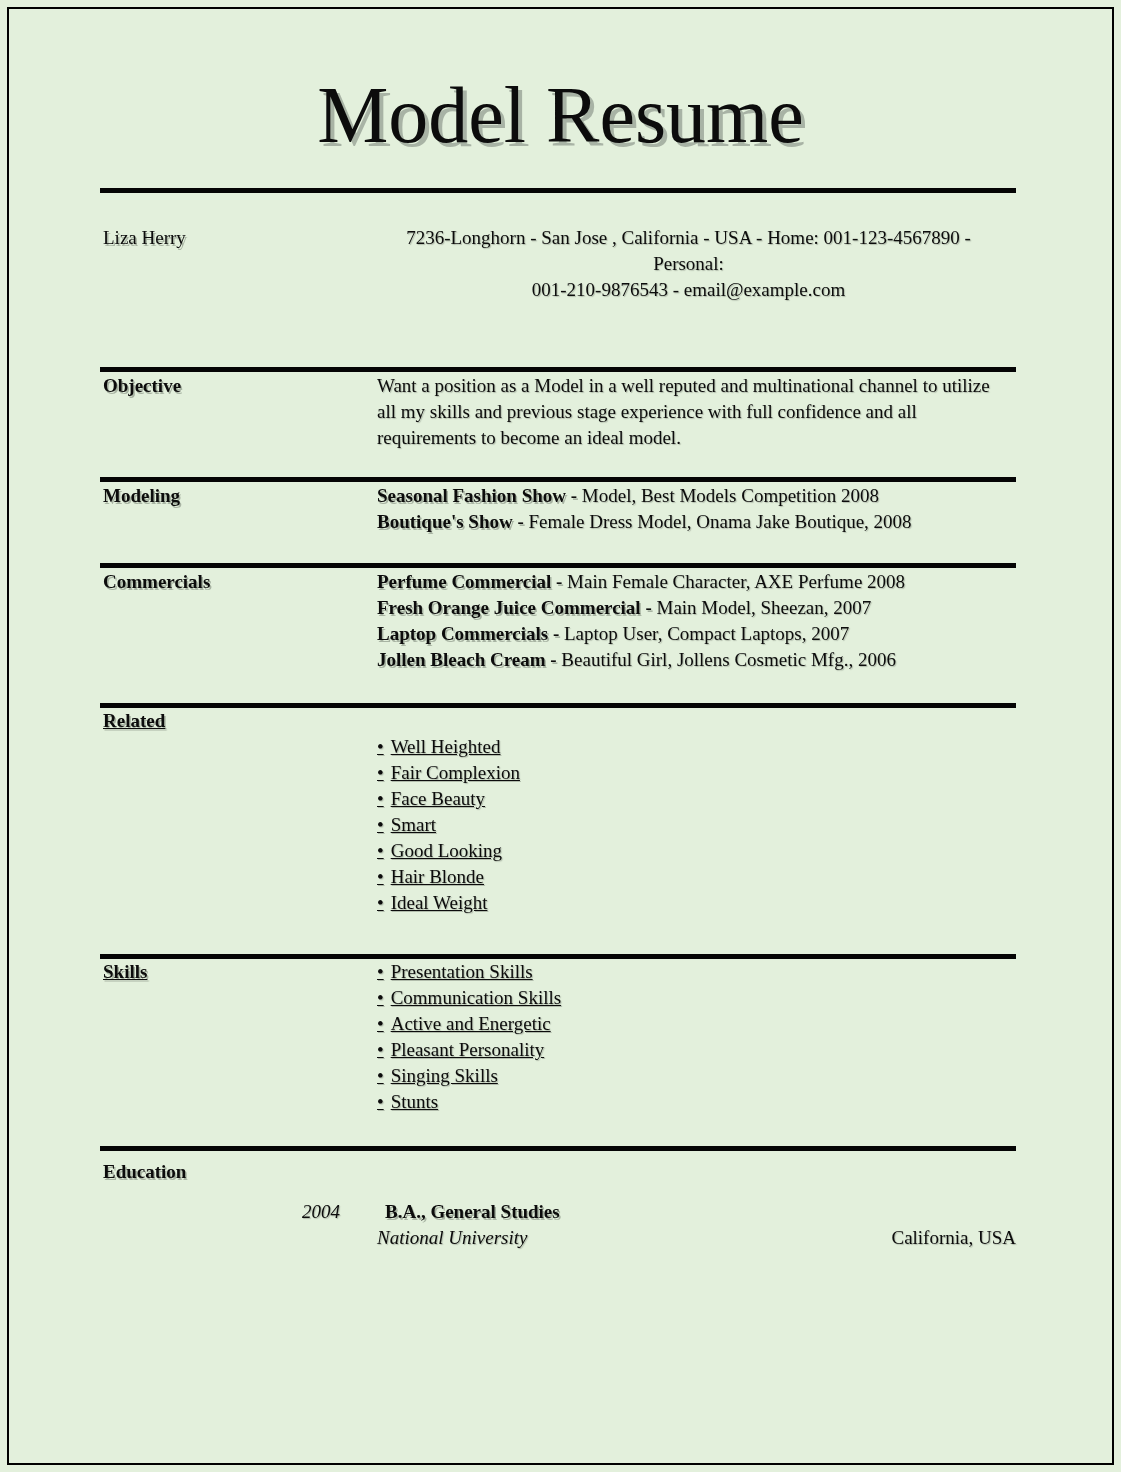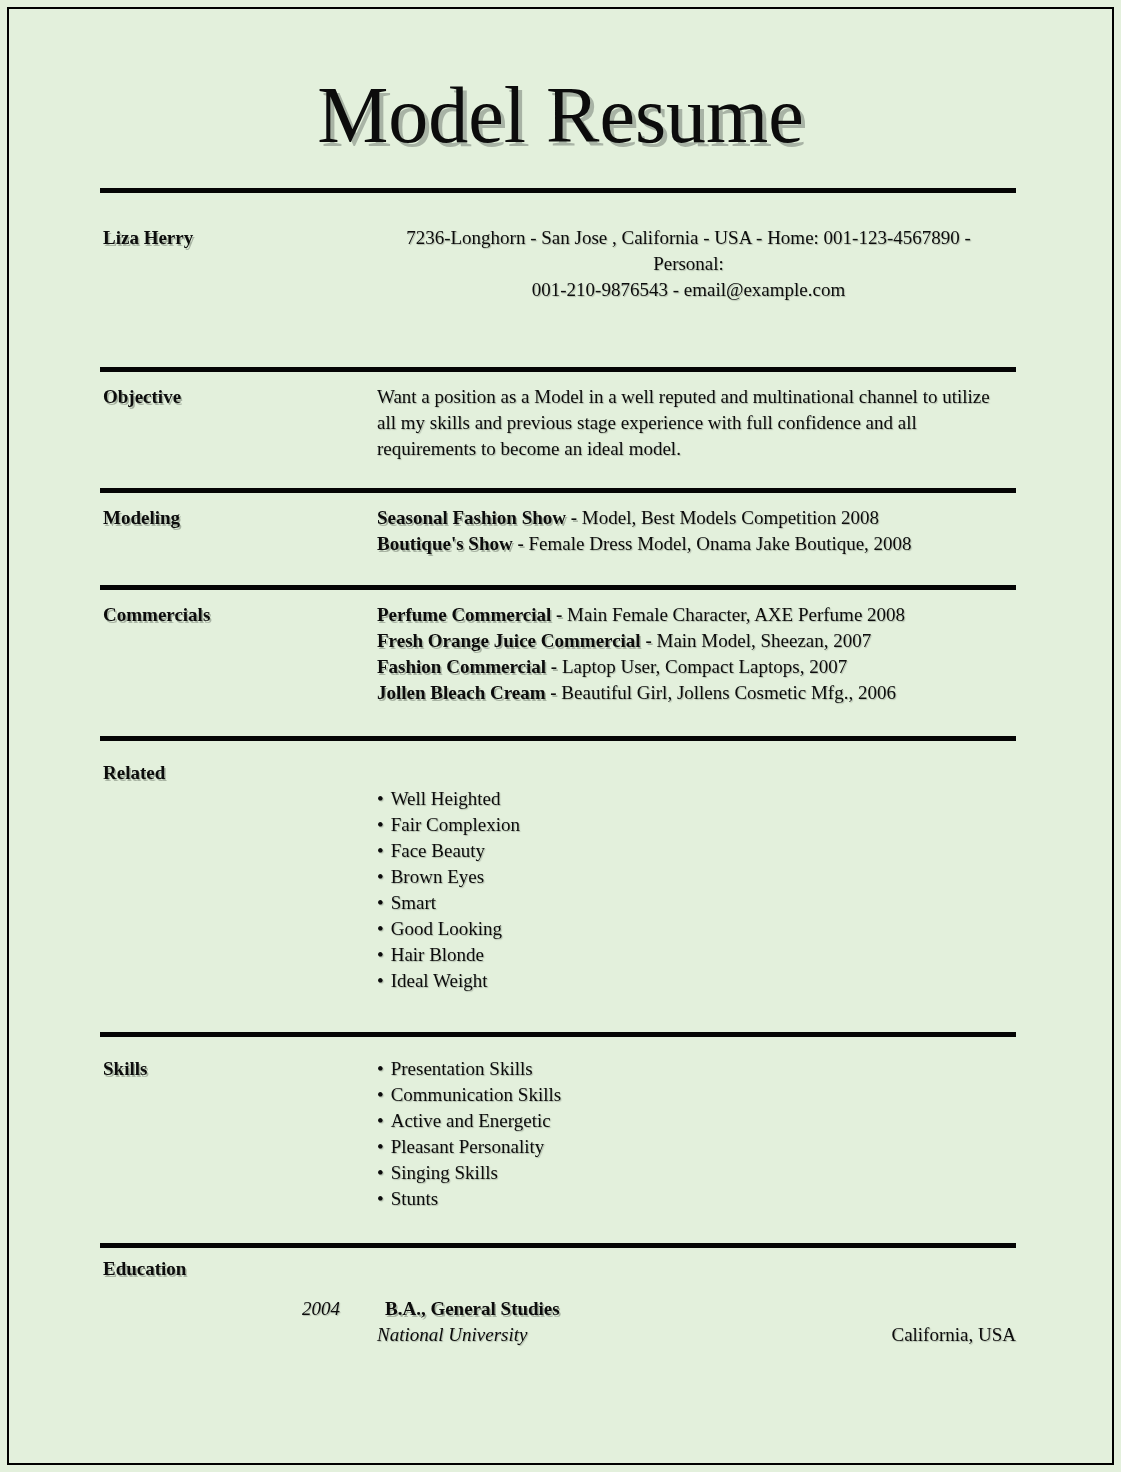--- a/index.html
+++ b/index.html
@@ -45,38 +45,38 @@
   
   .header-row {
     display: flex;
     margin-top: 32px;
     font-size: 19px;
     line-height: 26px;
   }
   .name {
     width: 277px;
     flex-shrink: 0;
-    font-weight: bold;
+    font-weight: normal;
     padding-left: 3px;
     box-sizing: border-box;
     text-shadow: 1.5px 1.5px 0 rgba(110,120,105,0.5);
   }
   .contact {
     flex: 1;
     text-align: center;
     padding-right: 16px;
   }
   
   .section-body {
     display: flex;
     font-size: 19px;
     line-height: 26px;
   }
-  .pt12 { padding-top: 12px; }
-  .pt8  { padding-top: 19px; }
+  .pt12 { padding-top: 1px; }
+  .pt8  { padding-top: 0; text-decoration: underline; }
   .pb26 { padding-bottom: 26px; }
   .pb28 { padding-bottom: 28px; }
   .pb30 { padding-bottom: 30px; }
   .pb38 { padding-bottom: 38px; }
   .pb31 { padding-bottom: 31px; }
   .label-col {
     width: 277px;
     flex-shrink: 0;
     font-weight: bold;
     padding-left: 3px;
@@ -172,40 +172,39 @@
       <div class="content-col">
         <div class="entry-line">
           <span class="entry-title">Perfume Commercial -</span>
           <span class="entry-detail">Main Female Character, AXE Perfume 2008</span>
         </div>
         <div class="entry-line">
           <span class="entry-title">Fresh Orange Juice Commercial -</span>
           <span class="entry-detail">Main Model, Sheezan, 2007</span>
         </div>
         <div class="entry-line">
-          <span class="entry-title">Fashion Commercial -</span>
+          <span class="entry-title">Laptop Commercials -</span>
           <span class="entry-detail">Laptop User, Compact Laptops, 2007</span>
         </div>
         <div class="entry-line">
           <span class="entry-title">Jollen Bleach Cream -</span>
           <span class="entry-detail">Beautiful Girl, Jollens Cosmetic Mfg., 2006</span>
         </div>
       </div>
     </div>
 
     <div class="rule"></div>
 
     <div class="section-body pt8 pb38">
       <div class="label-col">Related</div>
       <div class="content-col">
         <ul class="bullets offset-top">
           <li><span class="bullet-glyph">•</span><span>Well Heighted</span></li>
           <li><span class="bullet-glyph">•</span><span>Fair Complexion</span></li>
           <li><span class="bullet-glyph">•</span><span>Face Beauty</span></li>
-          <li><span class="bullet-glyph">•</span><span>Brown Eyes</span></li>
           <li><span class="bullet-glyph">•</span><span>Smart</span></li>
           <li><span class="bullet-glyph">•</span><span>Good Looking</span></li>
           <li><span class="bullet-glyph">•</span><span>Hair Blonde</span></li>
           <li><span class="bullet-glyph">•</span><span>Ideal Weight</span></li>
         </ul>
       </div>
     </div>
 
     <div class="rule"></div>
 

